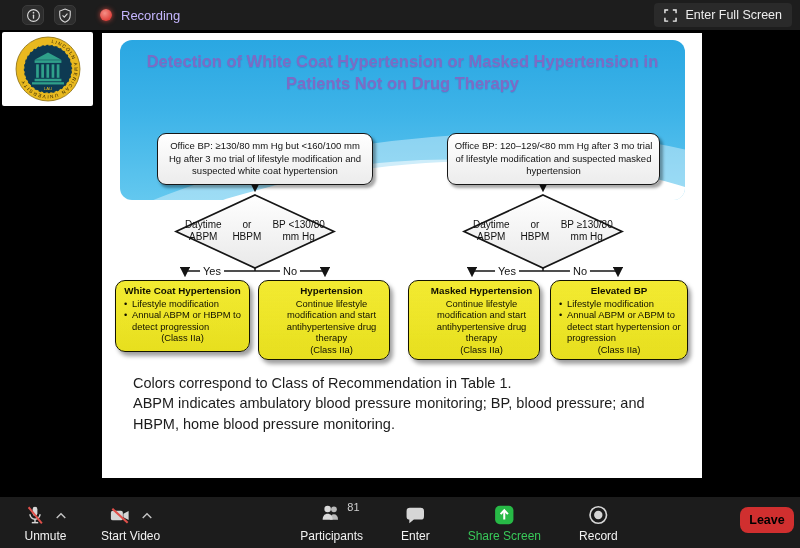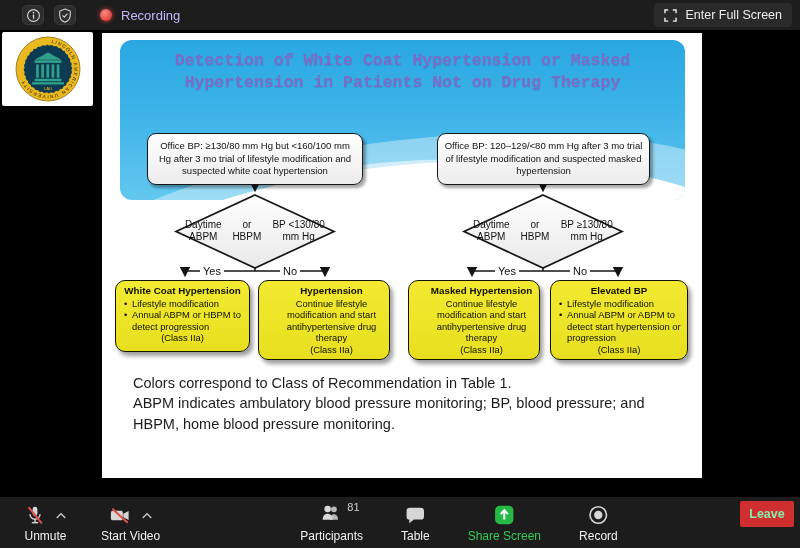--- a/index.html
+++ b/index.html
@@ -39,30 +39,30 @@
   .wave { position:absolute; border-radius:50%; }
   .wave1 { width:820px; height:300px; background:rgba(255,255,255,.38);
            left:-120px; top:100px; transform:rotate(-7deg); }
   .wave2 { width:640px; height:260px; background:rgba(255,255,255,.55);
            right:-140px; top:122px; transform:rotate(5deg); }
   .wave3 { width:760px; height:300px; background:#fff;
            left:-80px; top:124px; transform:rotate(-5deg); }
   .slide-title { position:relative; z-index:2; margin:10px auto 1px; width:548px;
                  text-align:center; color:var(--title-purple,#7d6bc5);
                  font-size:16.5px; font-weight:bold; line-height:1.35;
-                 text-shadow:0 1px 1px rgba(30,60,130,.18);font-family:Liberation Mono, monospace; }
+                 text-shadow:0 1px 1px rgba(30,60,130,.18); }
 
   .connectors { position:absolute; left:0; top:0; width:600px; height:445px; z-index:3; }
 
   .fc-box { position:absolute; z-index:4; background:linear-gradient(180deg,#ffffff 0%,#ececec 100%);
             border:1.8px solid #161616; border-radius:9px;
             box-shadow:2.5px 3px 3px rgba(0,0,0,.35);
             display:flex; align-items:center; justify-content:center;
             text-align:center; font-size:9.5px; line-height:1.3; color:#111;
-            padding:10px 5px; }
+            padding:10px 5px;margin-left:10px; }
   .diamond-text { position:absolute; z-index:4; display:flex; flex-direction:row;
                   align-items:center; justify-content:center; text-align:center;
                   font-size:10px; line-height:1.25; color:#111; }
   .branch-label { position:absolute; z-index:4; transform:translate(-50%,-50%);
                   background:#fff; padding:0 3px; font-size:11px; color:#111; }
 
   .ybox { position:absolute; z-index:4; min-height:72px;
           background:linear-gradient(180deg, #f7f04012 , transparent), linear-gradient(180deg, var(--box-yellow,#f2ea30), #e7df1e);
           border:1.7px solid #131300; border-radius:10px;
           box-shadow:3px 4px 4px rgba(0,0,0,.38);
@@ -81,23 +81,23 @@
              background:#1c1c1c; z-index:5; }
   .tb-item { display:flex; flex-direction:column; align-items:center; cursor:pointer; }
   .icon-row { display:flex; align-items:center; gap:9px; height:24px; }
   .tb-item .lbl { color:#f2f2f2; font-size:12px; margin-top:2px; white-space:nowrap; }
   .tb-left { position:absolute; left:24px; top:6px; display:flex; gap:34px; }
   .tb-center { position:absolute; left:443px; top:6px; transform:translateX(-50%);
                display:flex; gap:38px; align-items:flex-start;margin-left:16px; }
   .badge-wrap { position:relative; }
   .pcount { position:absolute; top:-1px; right:-16px; color:#cfcfcf; font-size:11px; }
   .lbl-green { color:var(--share-green-label,#38c959) !important; }
-  .leave-btn { position:absolute; left:740px; top:4px; width:54px; height:26px;
-               background:var(--leave-red,#d02f2f); color:#86efac; font-weight:bold;
-               font-size:12.5px; border:none; border-radius:2px; cursor:pointer;
+  .leave-btn { position:absolute; left:740px; top:10px; width:54px; height:26px;
+               background:var(--leave-red,#d02f2f); color:#000000; font-weight:bold;
+               font-size:12.5px; border:none; border-radius:8px; cursor:pointer;
                display:flex; align-items:center; justify-content:center; }
 </style>
 </head>
 <body>
 
 <div class="app">
 
   <header class="topbar">
     <div class="tb-btn">
       <svg width="15" height="15" viewBox="0 0 16 16">
@@ -295,21 +295,21 @@
         </div>
         <span class="lbl">Participants</span>
       </div>
 
       <div class="tb-item">
         <div class="icon-row">
           <svg width="22" height="22" viewBox="0 0 24 24">
             <path d="M6 4 h12 a3.5 3.5 0 0 1 3.5 3.5 v6 a3.5 3.5 0 0 1 -3.5 3.5 h-7.5 l-5 4 v-4 h0.5 a3.5 3.5 0 0 1 -3.5 -3.5 v-6 A3.5 3.5 0 0 1 6 4 z" fill="#d6d6d6"></path>
           </svg>
         </div>
-        <span class="lbl">Table</span>
+        <span class="lbl">Enter</span>
       </div>
 
       <div class="tb-item">
         <div class="icon-row">
           <svg width="22" height="22" viewBox="0 0 24 24">
             <rect x="2" y="2" width="20" height="20" rx="5" fill="#27b946"></rect>
             <line x1="12" y1="17" x2="12" y2="8" stroke="#fff" stroke-width="2.2"></line>
             <polyline points="8,11 12,6.8 16,11" fill="none" stroke="#fff" stroke-width="2.2"></polyline>
           </svg>
         </div>

